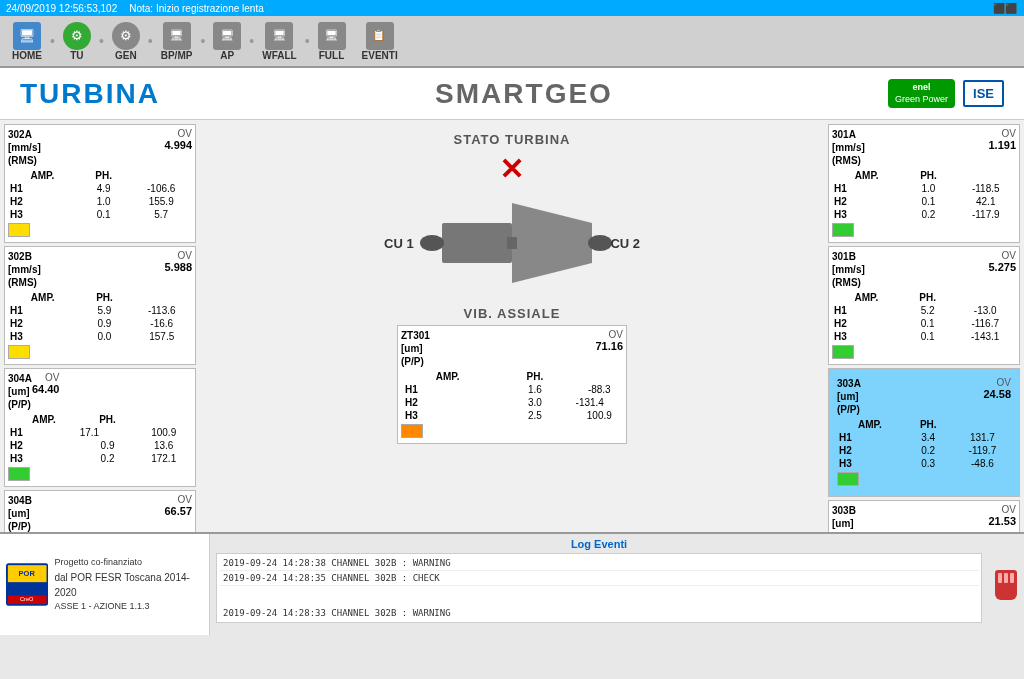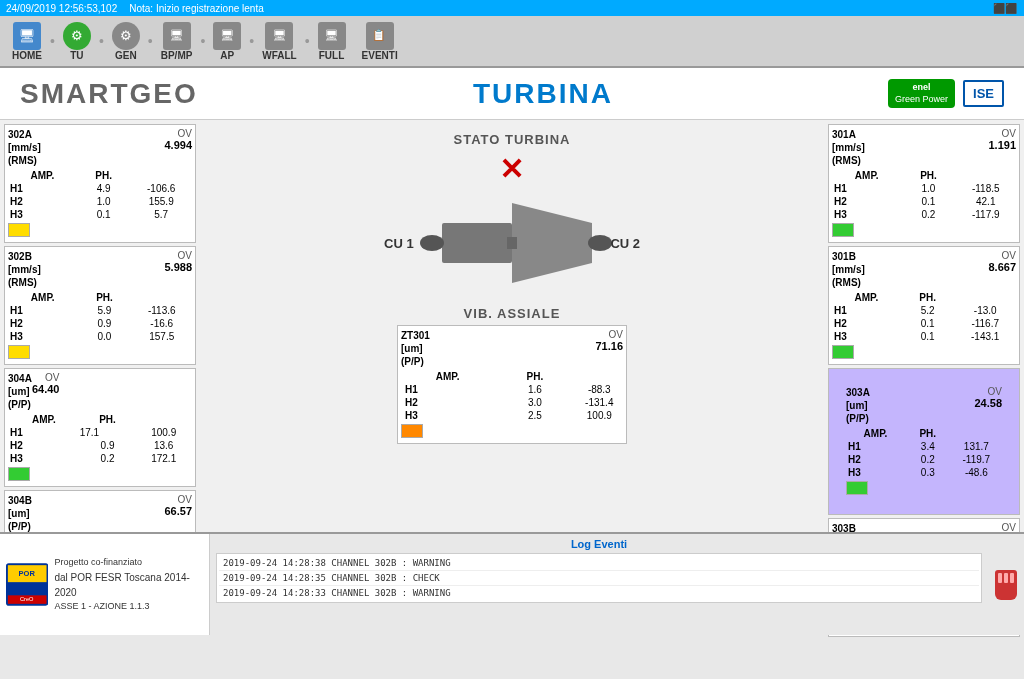--- a/index.html
+++ b/index.html
@@ -59,22 +59,22 @@
     </div>
     <span style="color:#999;font-size:14px;"> </span>
 
     <div style="display:flex;flex-direction:column;align-items:center;padding:2px 8px;cursor:pointer;">
       <div style="width:28px;height:28px;background:#888;border-radius:3px;display:flex;align-items:center;justify-content:center;color:white;font-size:11px;">📋</div>
       <span style="font-size:10px;font-weight:bold;color:#333;">EVENTI</span>
     </div>
   </div>
 
   <div style="background:white;display:flex;align-items:center;justify-content:space-between;padding:6px 20px;border-bottom:1px solid #ccc;height:52px;">
+    <span style="font-size:28px;font-weight:bold;color:#007acc;letter-spacing:2px;">TURBINA</span>
     <span style="font-size:28px;font-weight:bold;color:#666;letter-spacing:2px;">SMARTGEO</span>
-    <span style="font-size:28px;font-weight:bold;color:#007acc;letter-spacing:2px;">TURBINA</span>
     <div style="display:flex;align-items:center;gap:8px;">
       <div style="background:#009900;color:white;font-size:9px;font-weight:bold;padding:3px 7px;border-radius:4px;text-align:center;line-height:1.3;">
         <div>enel</div>
         <div style="font-weight:normal;">Green Power</div>
       </div>
       <div style="border:2px solid #0055aa;color:#0055aa;font-size:13px;font-weight:bold;padding:4px 8px;border-radius:2px;">ISE</div>
     </div>
   </div>
 
   <div style="display:flex;flex-direction:row;background:#f0f0f0;height:412px;">
@@ -271,21 +271,21 @@
                 <th style="padding:1px 16px;">PH.</th>
               </tr>
           <tr>
                 <td style="font-weight:bold;padding:1px 4px;">H1</td>
                 <td style="text-align:center;">1.6</td>
                 <td style="text-align:center;">-88.3</td>
               </tr>
           <tr>
                 <td style="font-weight:bold;padding:1px 4px;">H2</td>
                 <td style="text-align:center;">3.0</td>
-                <td style="text-align:center;">-131.4</td>
+                <td style="">-131.4</td>
               </tr>
           <tr>
                 <td style="font-weight:bold;padding:1px 4px;">H3</td>
                 <td style="text-align:center;">2.5</td>
                 <td style="text-align:center;">100.9</td>
               </tr>
         </tbody>
           </table>
         <div style="margin-top:2px;"><span style="display:inline-block;width:22px;height:14px;background:#ff8800;border:1px solid #aaa;"></span></div>
       </div>
@@ -330,21 +330,21 @@
         <div style="margin-top:2px;"><span style="display:inline-block;width:22px;height:14px;background:#33cc33;border:1px solid #aaa;"></span></div>
       </div>
 
       <div style="background:white;border:1px solid #bbb;padding:3px;">
         <div style="display:flex;justify-content:space-between;align-items:flex-start;">
           <span style="font-weight:bold;font-size:10px;line-height:1.3;white-space:pre;">301B
 [mm/s]
 (RMS)</span>
           <div style="text-align:right;">
             <div style="font-size:10px;color:#555;">OV</div>
-            <div style="font-size:11px;font-weight:bold;">8.667</div>
+            <div style="font-size:11px;font-weight:bold;">5.275</div>
           </div>
         </div>
         <table style="width:100%;border-collapse:collapse;font-size:10px;margin-top:2px;">
           <tbody>
               <tr>
                 <th style="padding:1px 4px;">AMP.</th>
                 <th style="padding:1px 4px;">PH.</th>
               </tr>
           <tr>
                 <td style="font-weight:bold;padding:1px 2px;">H1</td>
@@ -359,21 +359,21 @@
           <tr>
                 <td style="font-weight:bold;padding:1px 2px;">H3</td>
                 <td style="text-align:center;">0.1</td>
                 <td style="text-align:center;">-143.1</td>
               </tr>
         </tbody>
           </table>
         <div style="margin-top:2px;"><span style="display:inline-block;width:22px;height:14px;background:#33cc33;border:1px solid #aaa;"></span></div>
       </div>
 
-      <div style="background:#c4b5fd;border:1px solid #bbb;padding:17px;">
+      <div style="background:#7dd3fc;border:1px solid #bbb;padding:8px;">
         <div style="display:flex;justify-content:space-between;align-items:flex-start;">
           <span style="font-weight:bold;font-size:10px;line-height:1.3;white-space:pre;">303A
 [um]
 (P/P)</span>
           <div style="text-align:right;">
             <div style="font-size:10px;color:#555;">OV</div>
             <div style="font-size:11px;font-weight:bold;">24.58</div>
           </div>
         </div>
         <table style="width:100%;border-collapse:collapse;font-size:10px;margin-top:2px;">
@@ -459,21 +459,21 @@
         <div style="font-size:10px;color:#333;line-height:1.5;">dal POR FESR Toscana 2014-2020</div>
         <div style="font-size:9px;color:#333;line-height:1.5;">ASSE 1 - AZIONE 1.1.3</div>
       </div>
     </div>
 
     <div style="flex:1;padding:4px 6px;">
       <div style="color:#0066cc;font-size:11px;text-align:center;margin-bottom:3px;font-weight:bold;">Log Eventi</div>
       <div style="background:white;border:1px solid #ccc;padding:2px;">
         <div style="font-size:9px;color:#333;padding:2px 4px;border-bottom:1px solid #eee;font-family:monospace;">2019-09-24 14:28:38 CHANNEL 302B : WARNING</div>
         <div style="font-size:9px;color:#333;padding:2px 4px;border-bottom:1px solid #eee;font-family:monospace;">2019-09-24 14:28:35 CHANNEL 302B : CHECK</div>
-        <div style="font-size:9px;color:#333;padding:2px 4px;font-family:monospace;">2019-09-24 14:28:33 CHANNEL 302B : WARNING</div>
+        <div style="font-size:9px;color:#333;padding:2px 4px;font-family:monospace;margin-top:20px;">2019-09-24 14:28:33 CHANNEL 302B : WARNING</div>
       </div>
     </div>
 
     <div style="width:36px;display:flex;align-items:center;justify-content:center;">
       <div style="width:22px;height:30px;background:#cc3333;border-radius:3px 3px 6px 6px;position:relative;">
         <div style="position:absolute;top:3px;left:3px;width:4px;height:10px;background:#ffaaaa;border-radius:1px;"></div>
         <div style="position:absolute;top:3px;left:9px;width:4px;height:10px;background:#ffaaaa;border-radius:1px;"></div>
         <div style="position:absolute;top:3px;left:15px;width:4px;height:10px;background:#ffaaaa;border-radius:1px;"></div>
       </div>
     </div>

